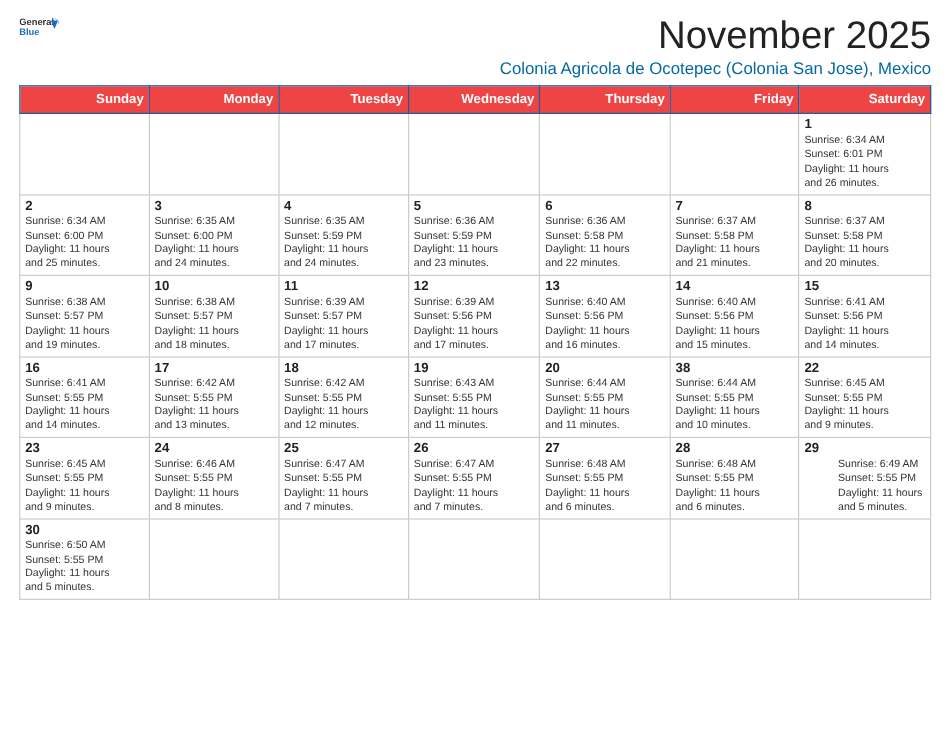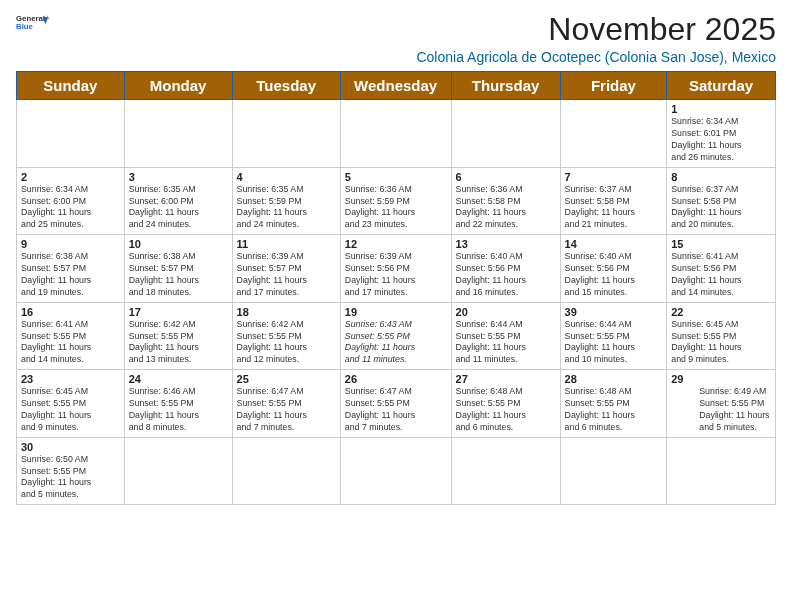--- a/index.html
+++ b/index.html
@@ -39,27 +39,27 @@
       color: #0369a1;
       margin-top: 2px;
     }
     .calendar-table {
       width: 100%;
       border-collapse: collapse;
       margin-top: 6px;
       font-size: 9.5px;
     }
     .calendar-table thead th {
-      background-color: #a16207;
+      background-color: #ef4444;
       color: #fff;
-      font-size: 15px;
+      font-size: 11px;
       font-weight: bold;
       padding: 5px 4px;
       border: 1px solid #1a5fa0;
-      text-align: center;
+      text-align: right;
     }
     .calendar-table td {
       border: 1px solid #ccc;
       vertical-align: top;
       padding: 3px 4px;
       width: 113px;
       min-height: 60px;
       background: #fff;
     }
     .day-number {
@@ -246,34 +246,34 @@
         </td>
         <td>
           <span class="day-number">18</span>
           <div class="day-info" style="white-space: pre-line;">Sunrise: 6:42 AM
 Sunset: 5:55 PM
 Daylight: 11 hours
 and 12 minutes.</div>
         </td>
         <td>
           <span class="day-number">19</span>
-          <div class="day-info" style="white-space: pre-line; font-style: italic;">Sunrise: 6:43 AM
+          <div class="day-info" style="white-space: pre-line;">Sunrise: 6:43 AM
 Sunset: 5:55 PM
 Daylight: 11 hours
 and 11 minutes.</div>
         </td>
         <td>
           <span class="day-number">20</span>
           <div class="day-info" style="white-space: pre-line;">Sunrise: 6:44 AM
 Sunset: 5:55 PM
 Daylight: 11 hours
 and 11 minutes.</div>
         </td>
         <td>
-          <span class="day-number">39</span>
+          <span class="day-number">38</span>
           <div class="day-info" style="white-space: pre-line;">Sunrise: 6:44 AM
 Sunset: 5:55 PM
 Daylight: 11 hours
 and 10 minutes.</div>
         </td>
         <td>
           <span class="day-number">22</span>
           <div class="day-info" style="white-space: pre-line;">Sunrise: 6:45 AM
 Sunset: 5:55 PM
 Daylight: 11 hours

